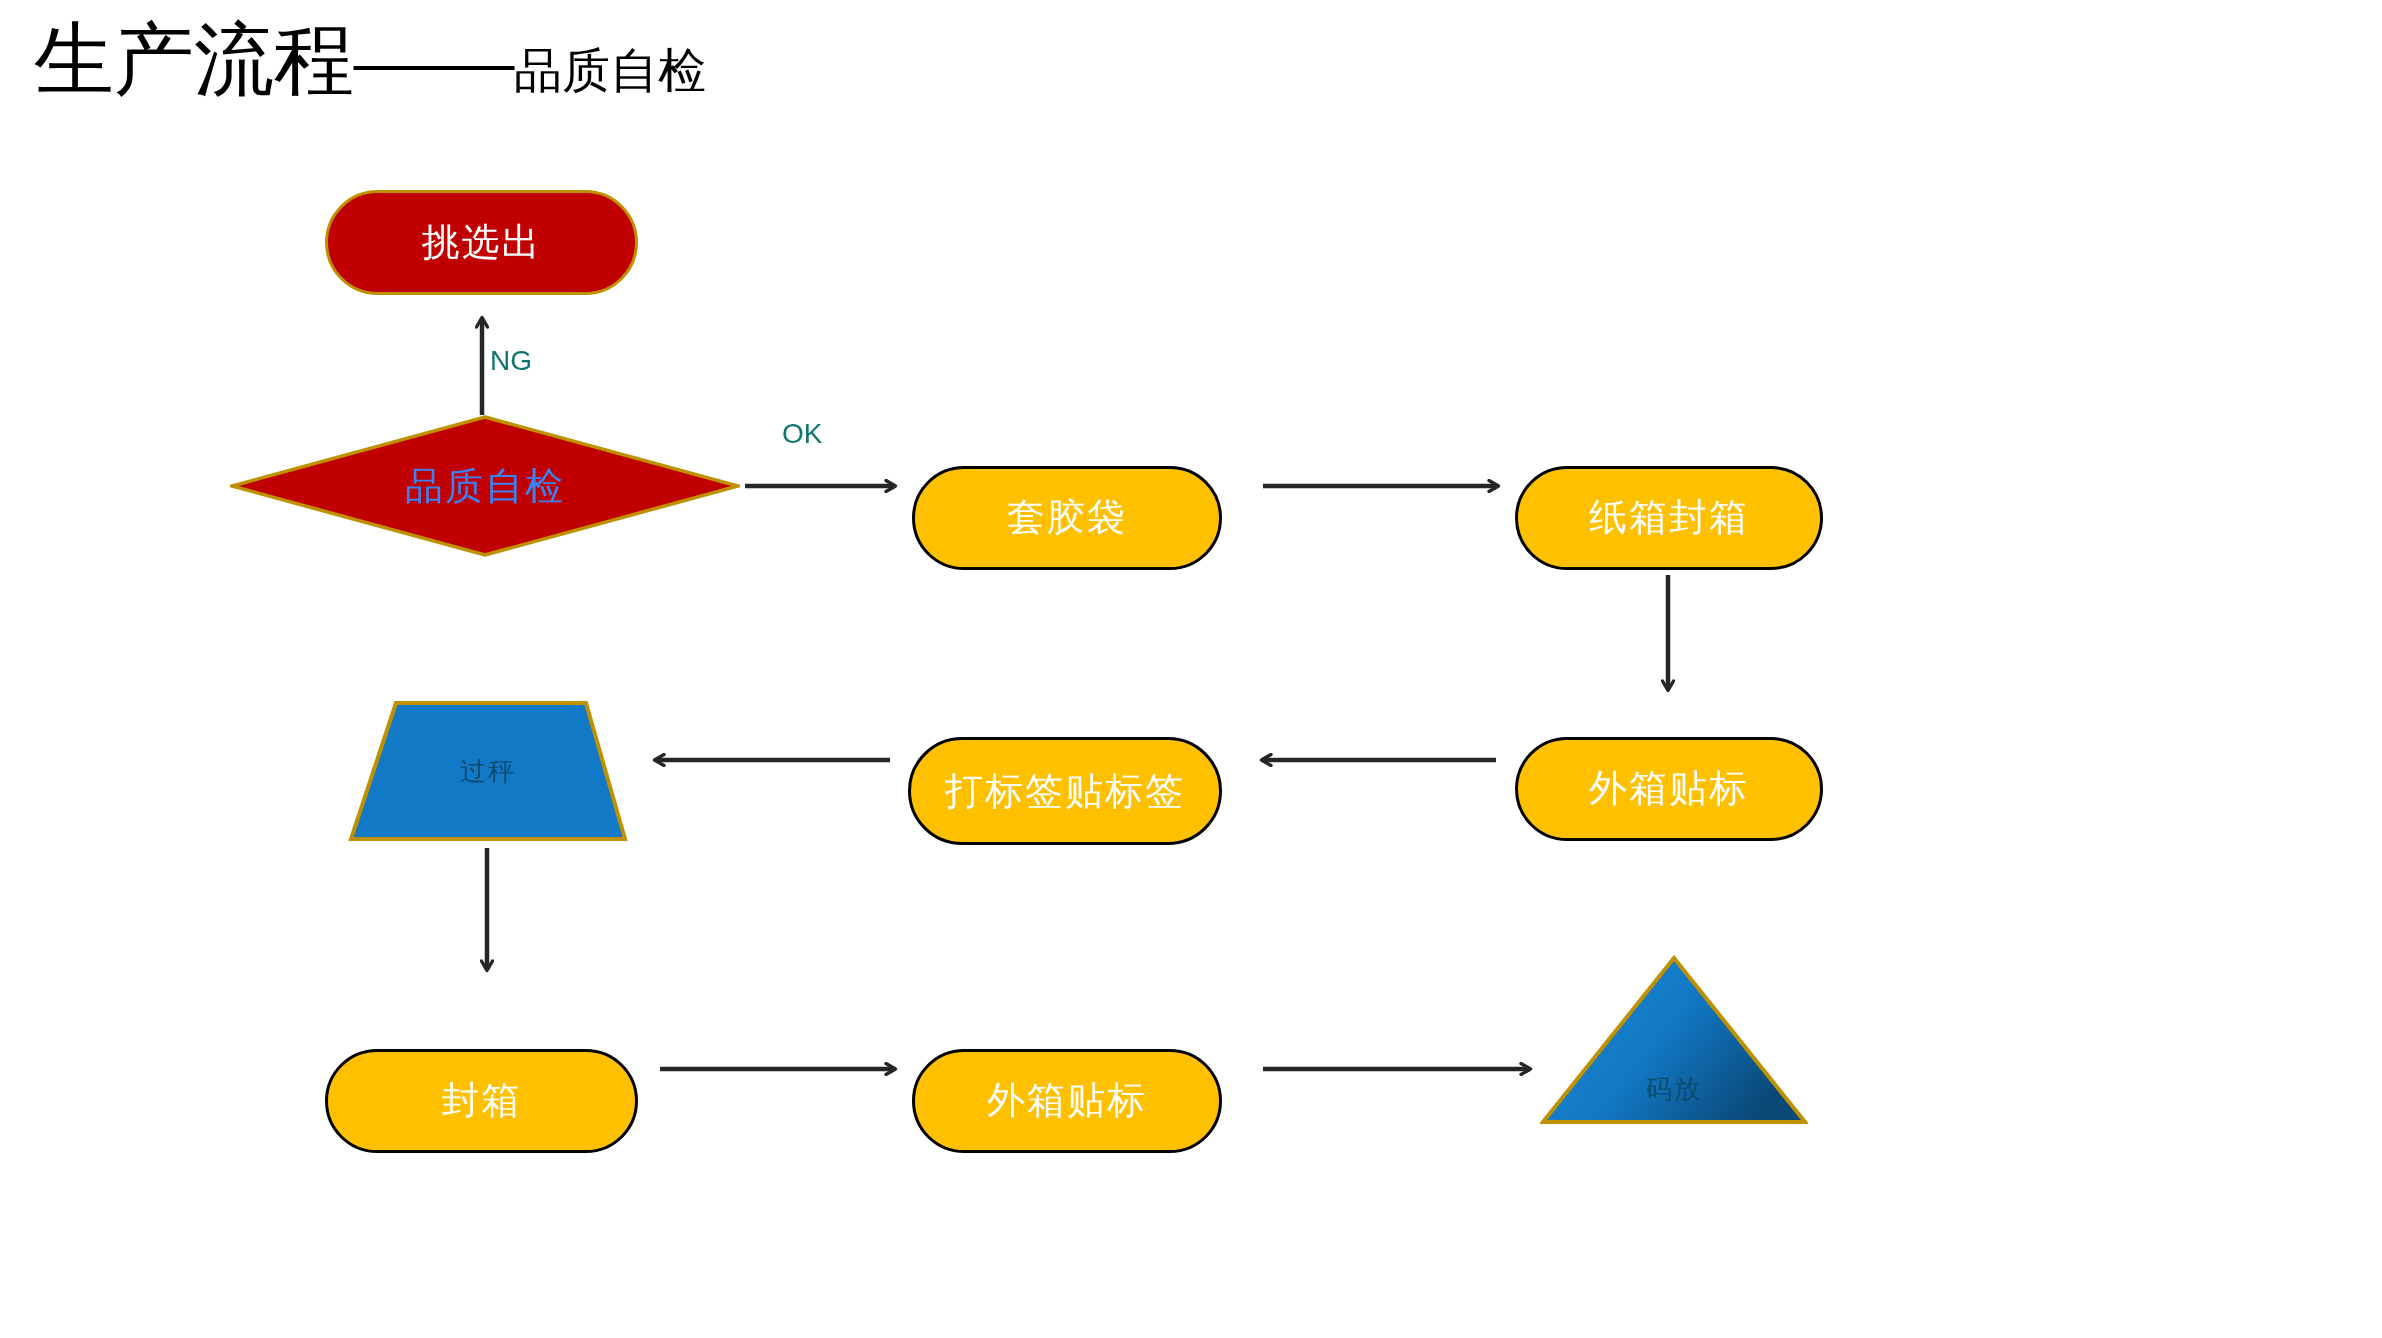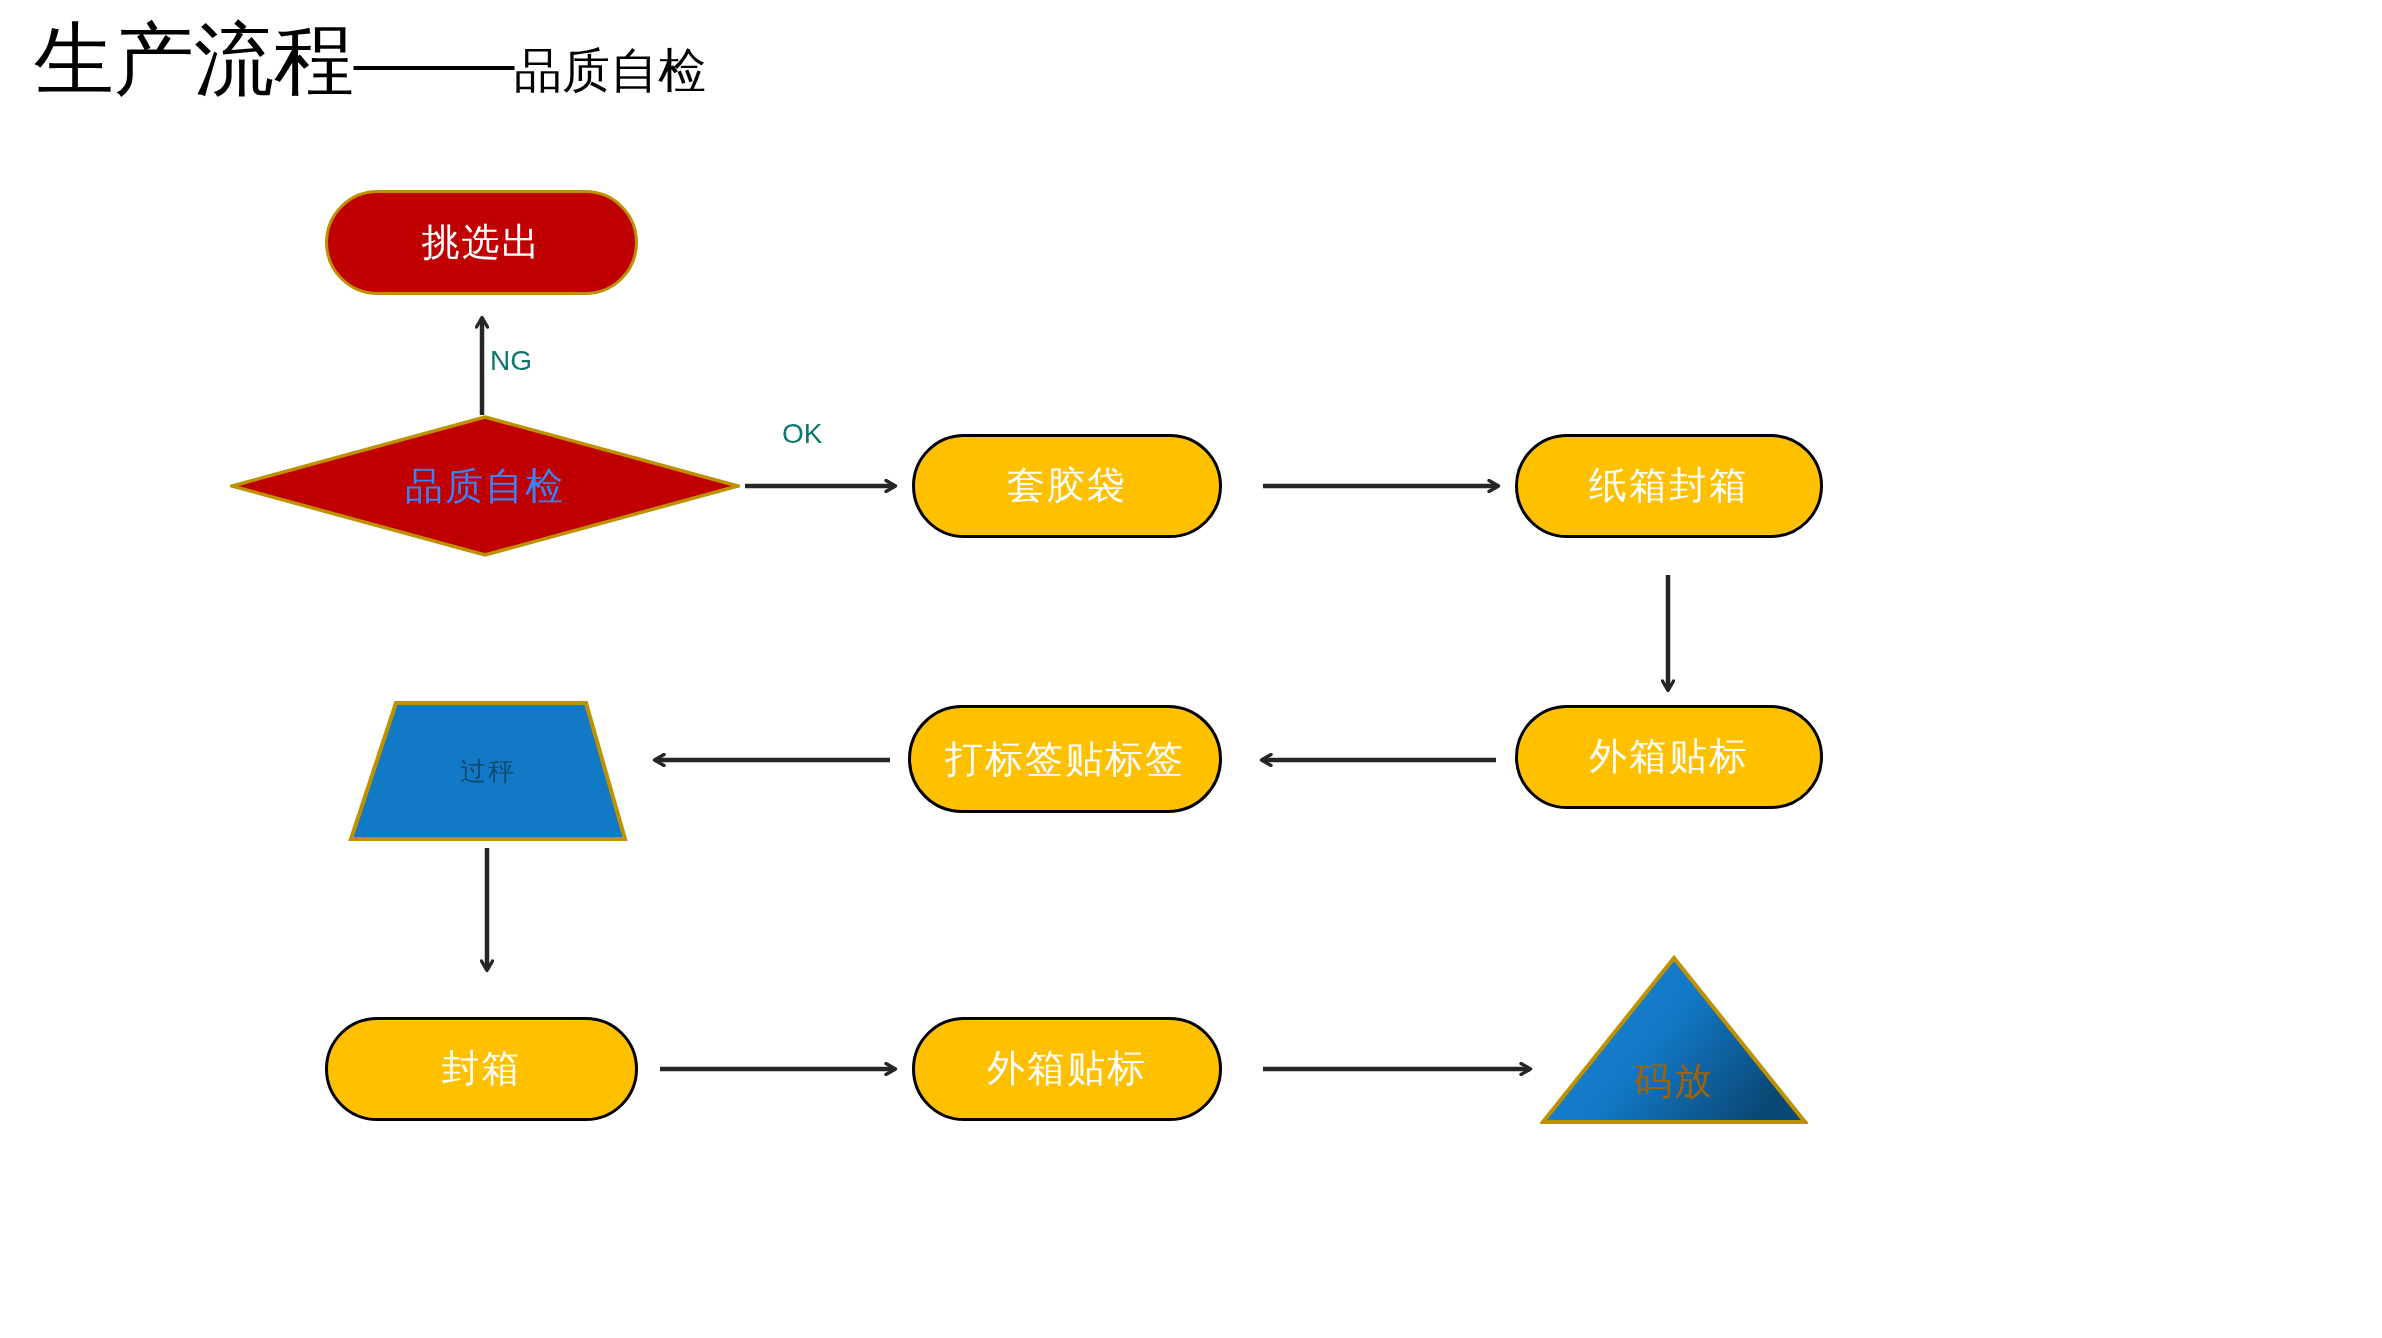--- a/index.html
+++ b/index.html
@@ -65,20 +65,21 @@
     user-select: none;
   }
 
   
   .rounded {
     border-radius: 54px;
     border: 3px solid #000000;
   }
   .rounded.amber {
     background: #FFC000;
+    margin-top: 32px;
   }
   .rounded.red {
     background: #C00000;
     border-color: #BF9000;
     border-radius: 60px;
   }
 
   
   .diamond-wrap {
     position: absolute;
@@ -140,22 +141,22 @@
     position: absolute;
     left: 0;
     top: 0;
     width: 100%;
     height: 100%;
     display: flex;
     align-items: flex-end;
     justify-content: center;
     padding-bottom: 18px;
     box-sizing: border-box;
-    color: #a16207;
-    font-size: 38px;
+    color: #0c4a6e;
+    font-size: 26px;
     letter-spacing: 2px;
     font-family: "Liberation Sans", "DejaVu Sans", sans-serif;
   }
 
   
   .edge-label {
     position: absolute;
     color: #0f766e;
     font-family: "Liberation Sans", "DejaVu Sans", sans-serif;
     font-size: 28px;

